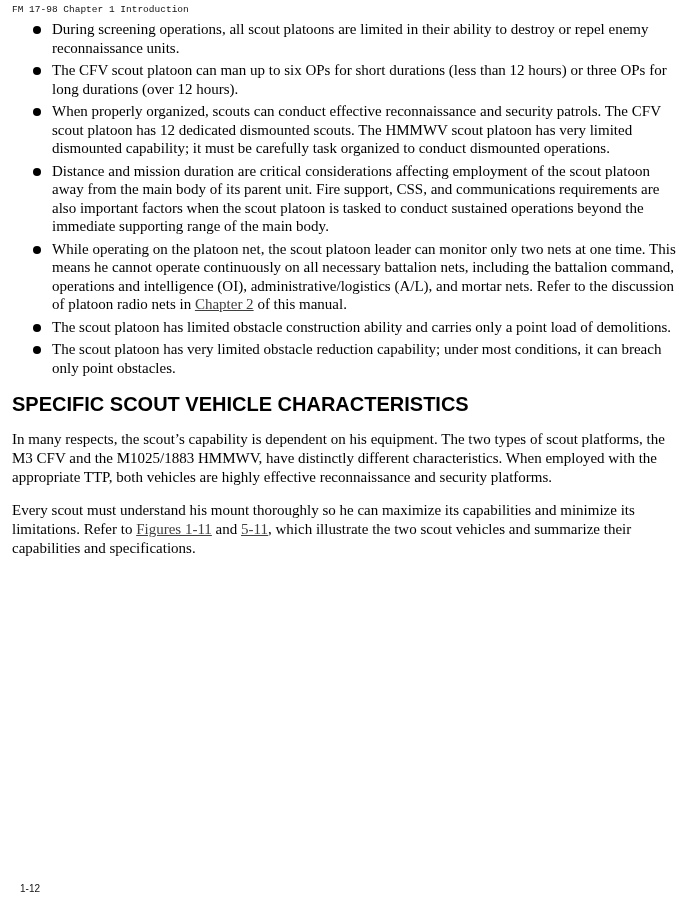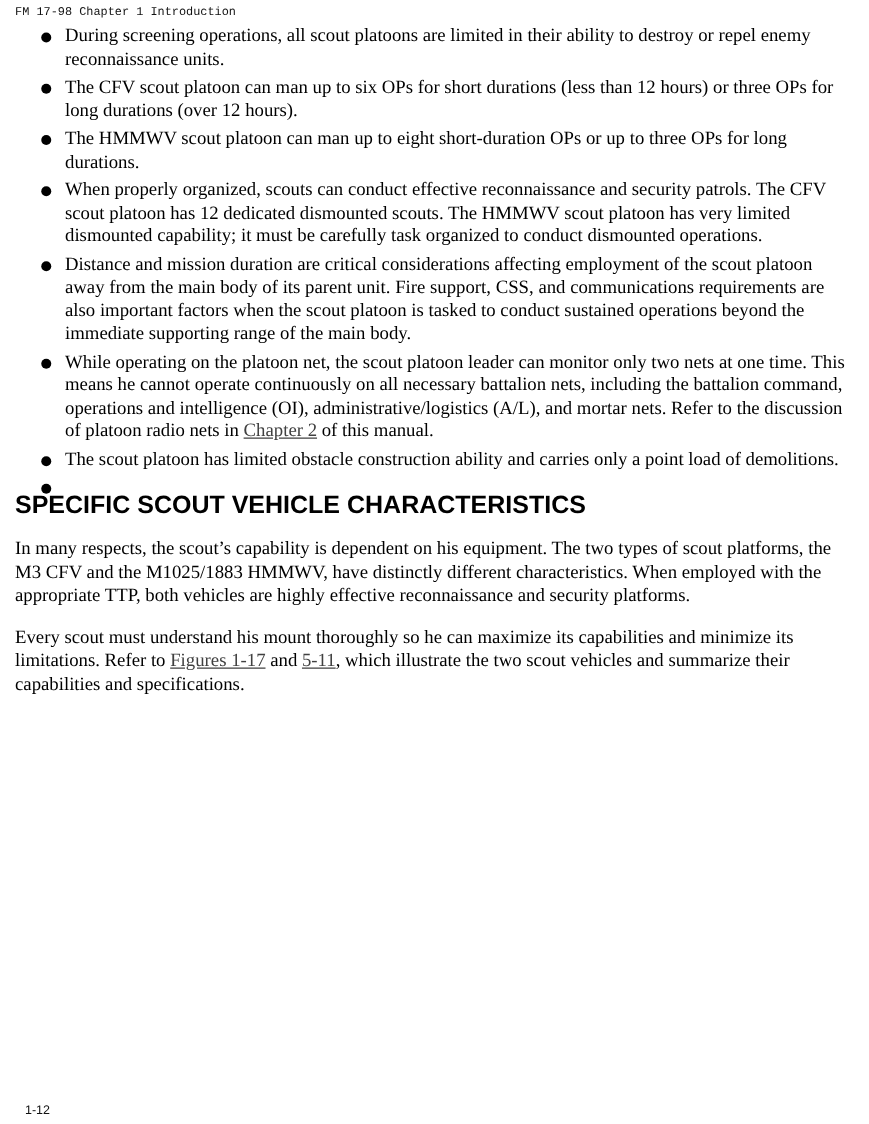--- a/index.html
+++ b/index.html
@@ -35,28 +35,27 @@
 </style>
 </head>
 <body>
 
 <div class="running-header">FM 17-98 Chapter 1 Introduction</div>
 
 <div class="content">
   <ul class="bullets">
     <li><span class="bullet"></span><span>During screening operations, all scout platoons are limited in their ability to destroy or repel enemy reconnaissance units.</span></li>
     <li><span class="bullet"></span><span>The CFV scout platoon can man up to six OPs for short durations (less than 12 hours) or three OPs for long durations (over 12 hours).</span></li>
-    <li><span class="bullet"></span><span>The HMMWV scout platoon can man up to eight short-duration OPs or up to three OPs for long durations.</span></li>
     <li><span class="bullet"></span><span>When properly organized, scouts can conduct effective reconnaissance and security patrols. The CFV scout platoon has 12 dedicated dismounted scouts. The HMMWV scout platoon has very limited dismounted capability; it must be carefully task organized to conduct dismounted operations.</span></li>
     <li><span class="bullet"></span><span>Distance and mission duration are critical considerations affecting employment of the scout platoon away from the main body of its parent unit. Fire support, CSS, and communications requirements are also important factors when the scout platoon is tasked to conduct sustained operations beyond the immediate supporting range of the main body.</span></li>
     <li><span class="bullet"></span><span>While operating on the platoon net, the scout platoon leader can monitor only two nets at one time. This means he cannot operate continuously on all necessary battalion nets, including the battalion command, operations and intelligence (OI), administrative/logistics (A/L), and mortar nets. Refer to the discussion of platoon radio nets in </span><a class="link" href="#">Chapter 2</a><span> of this manual.</span></li>
     <li><span class="bullet"></span><span>The scout platoon has limited obstacle construction ability and carries only a point load of demolitions.</span></li>
-    <li><span class="bullet"></span></li>
+    <li><span class="bullet"></span><span>The scout platoon has very limited obstacle reduction capability; under most conditions, it can breach only point obstacles.</span></li>
   </ul>
 
   <h2 class="section-title">SPECIFIC SCOUT VEHICLE CHARACTERISTICS</h2>
 
   <p class="para">In many respects, the scout’s capability is dependent on his equipment. The two types of scout platforms, the M3 CFV and the M1025/1883 HMMWV, have distinctly different characteristics. When employed with the appropriate TTP, both vehicles are highly effective reconnaissance and security platforms.</p>
 
-  <p class="para"><span>Every scout must understand his mount thoroughly so he can maximize its capabilities and minimize its limitations. Refer to </span><a class="link" href="#">Figures 1-17</a><span> and </span><a class="link" href="#">5-11</a><span>, which illustrate the two scout vehicles and summarize their capabilities and specifications.</span></p>
+  <p class="para"><span>Every scout must understand his mount thoroughly so he can maximize its capabilities and minimize its limitations. Refer to </span><a class="link" href="#">Figures 1-11</a><span> and </span><a class="link" href="#">5-11</a><span>, which illustrate the two scout vehicles and summarize their capabilities and specifications.</span></p>
 </div>
 
 <div class="page-number">1-12</div>
 
 </body></html>

